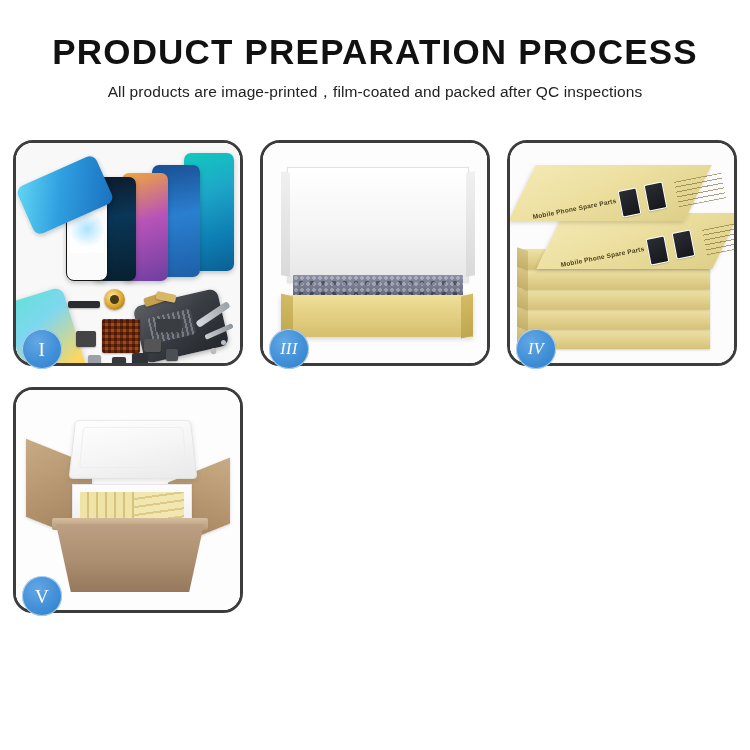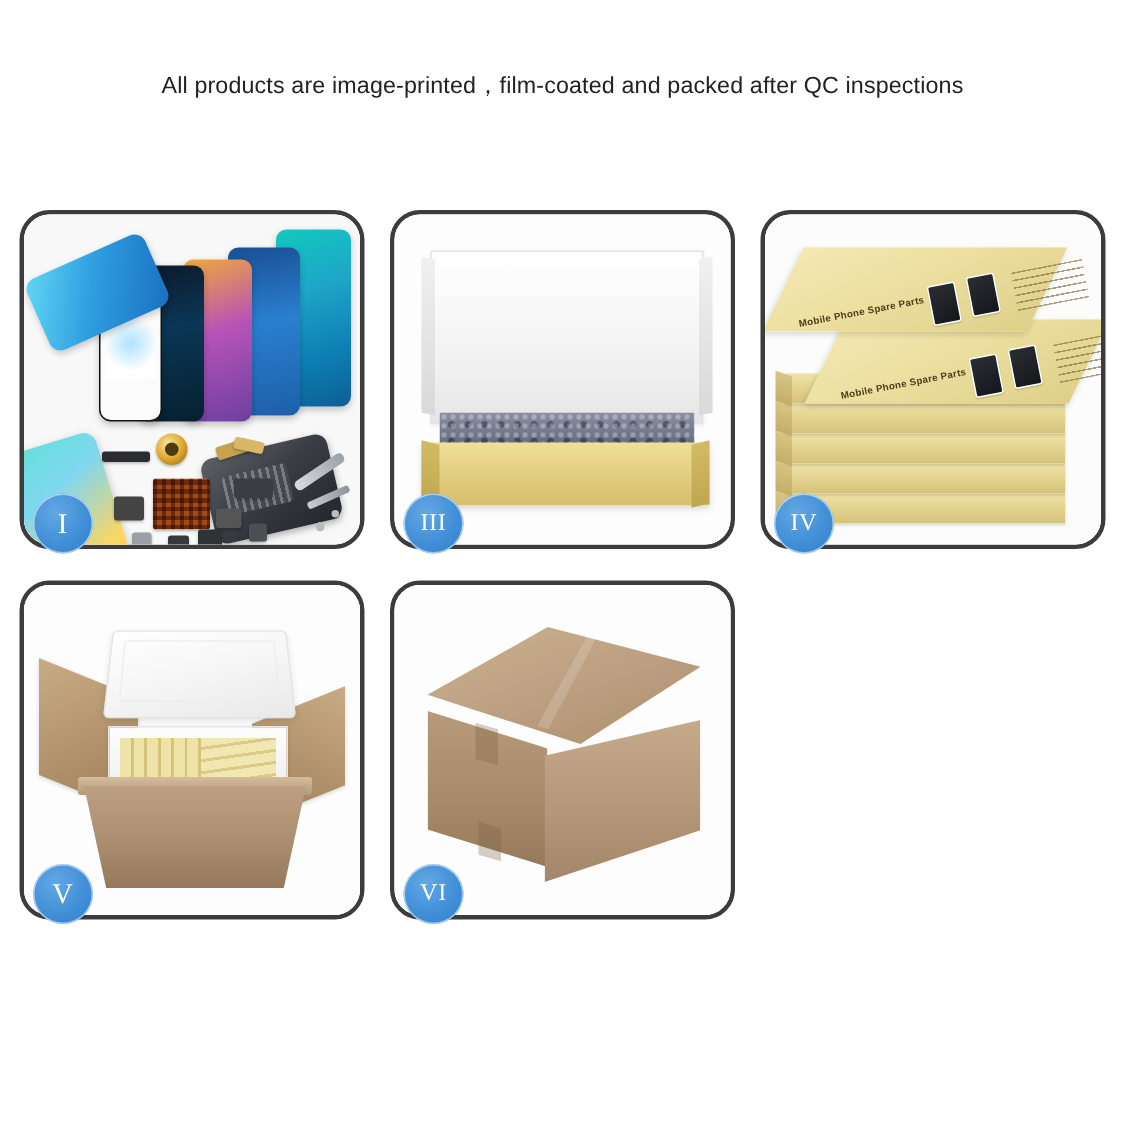--- a/index.html
+++ b/index.html
@@ -85,21 +85,21 @@
     justify-content: center;
     z-index: 6;
   }
   .badge span {
     font-family: "Liberation Serif", serif;
     color: #ffffff;
     font-size: 19px;
     line-height: 1;
     letter-spacing: 0.5px;
   }
-  .badge.wide span { font-size: 16px; }
+  .badge.wide span { font-size: 16px; font-style: italic; }
 
   
   .scene1 { position:absolute; inset:0; background:#f8f8f8; }
   .ph { position:absolute; border-radius:7px; box-shadow:0 2px 5px rgba(0,0,0,0.22); }
   .ph-teal  { right:6px;  top:10px;  width:50px;  height:118px;
               background:linear-gradient(160deg,#12c9bf 0%,#1ea6c8 35%,#0e7fb4 70%,#0b5f93 100%); }
   .ph-blue  { right:40px; top:22px;  width:48px;  height:112px;
               background:linear-gradient(170deg,#1a4f94 0%,#2a7fd0 45%,#1e5fa8 100%); }
   .ph-purp  { right:72px; top:30px;  width:46px;  height:108px;
               background:linear-gradient(160deg,#f0a93a 0%,#b853b8 45%,#6d3fa0 100%); }
@@ -383,20 +383,21 @@
   }
   .c6-tapeB {
     position:absolute; left:56px; top:160px; width:15px; height:22px;
     background:rgba(120,96,66,0.30); transform:skewY(16deg);
   }
 </style>
 </head>
 <body>
 
 <div class="header">
+  <h1 class="title">PRODUCT PREPARATION PROCESS</h1>
   <p class="subtitle">All products are image-printed，film-coated and packed after QC inspections</p>
 </div>
 
 <div class="grid">
 
   <div class="panel">
     <div class="panel-clip">
       <div class="scene1">
         <div class="ph ph-teal"></div>
         <div class="ph ph-blue"></div>
@@ -493,29 +494,14 @@
         <div class="innerGoods2"></div>
         <div class="cartonRim"></div>
         <div class="cartonBody"></div>
       </div>
     </div>
     <div class="badge">
       <span>V</span>
     </div>
   </div>
 
-  <div class="panel">
-    <div class="panel-clip">
-      <div class="scene6">
-        <div class="c6-top"></div>
-        <div class="c6-left"></div>
-        <div class="c6-right"></div>
-        <div class="c6-seam"></div>
-        <div class="c6-tapeA"></div>
-        <div class="c6-tapeB"></div>
-      </div>
-    </div>
-    <div class="badge wide">
-      <span>VI</span>
-    </div>
-  </div>
 
 </div>
 
 </body></html>

